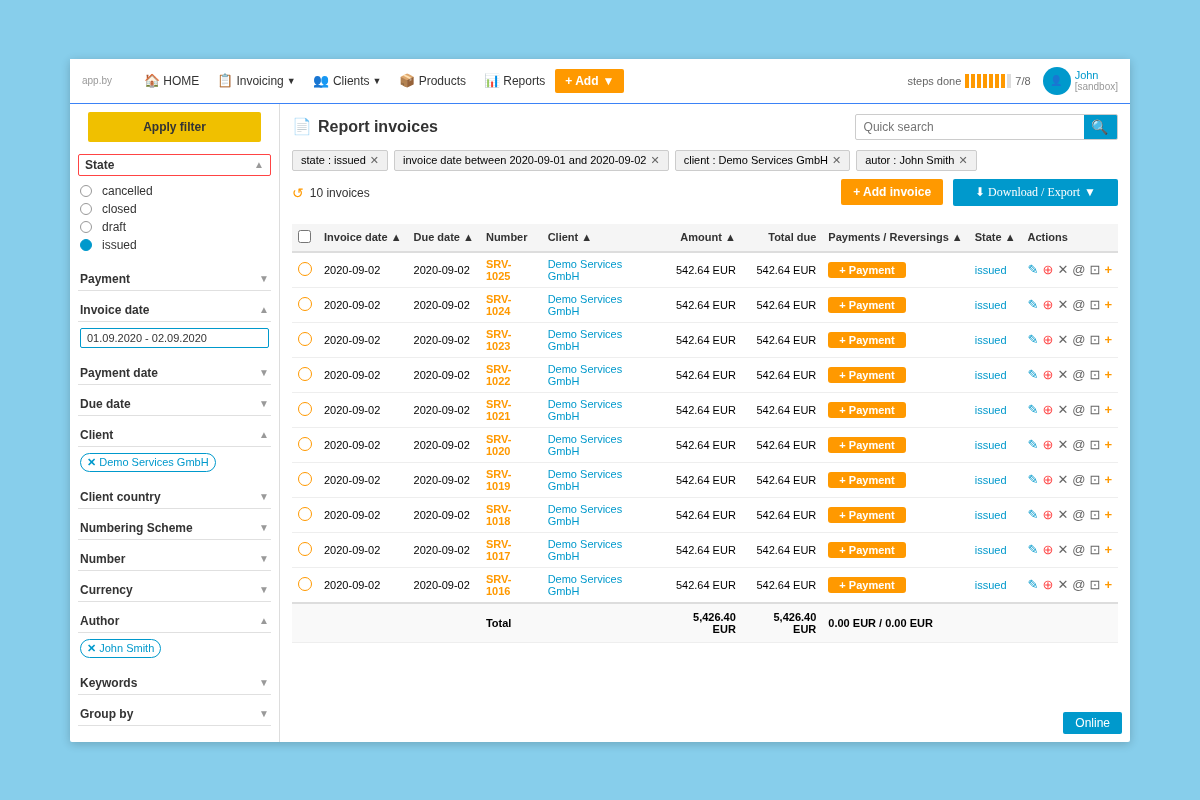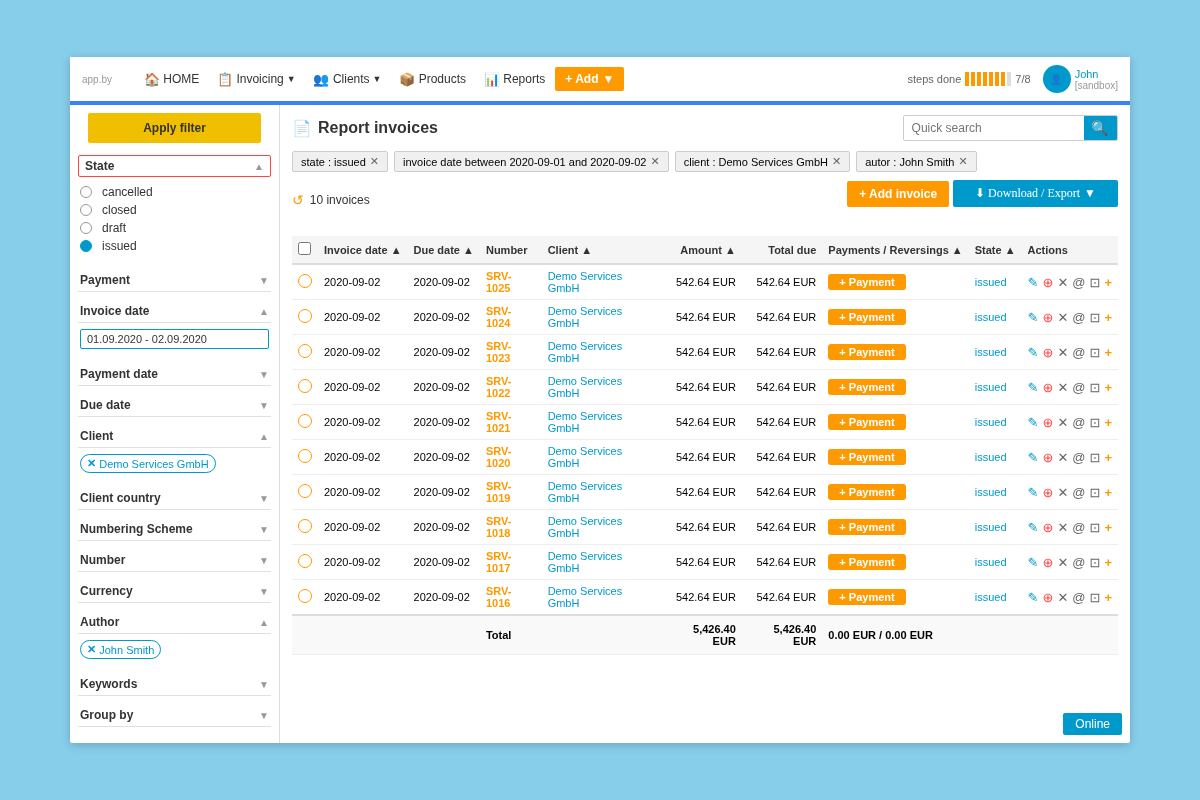--- a/index.html
+++ b/index.html
@@ -1,20 +1,20 @@
 <!DOCTYPE html>
 <html><head>
   <meta charset="utf-8">
   <style>
     * { box-sizing: border-box; margin: 0; padding: 0; }
     body { background: #87ceeb; font-family: Arial, sans-serif; font-size: 12px; display: flex; justify-content: center; align-items: center; min-height: 100vh; }
     .main-container { background: white; width: 1060px; min-height: 640px; border-radius: 2px; box-shadow: 0 2px 10px rgba(0,0,0,0.2); }
     
     
-    .header { display: flex; align-items: center; padding: 8px 12px; border-bottom: 4px solid #3b82f6; background: white; gap: 12px; }
+    .header { display: flex; align-items: center; padding: 8px 12px; border-bottom: 1px solid #3b82f6; background: white; gap: 12px; }
     .app-by { font-size: 10px; color: #999; margin-right: 4px; }
     .logo { border: 2px solid #333; padding: 4px 6px; font-size: 11px; font-weight: bold; color: #333; line-height: 1.2; }
     .logo span { color: #f90; }
     .nav { display: flex; align-items: center; gap: 2px; flex: 1; margin-left: 8px; }
     .nav-item { display: flex; align-items: center; padding: 4px 8px; font-size: 12px; color: #333; cursor: pointer; gap: 3px; }
     .nav-item .nav-icon { color: #f90; font-size: 13px; }
     .add-btn { background: #f90; color: white; border: none; padding: 5px 10px; cursor: pointer; font-size: 12px; font-weight: bold; display: flex; align-items: center; gap: 4px; border-radius: 2px; }
     .steps-done { font-size: 11px; color: #666; display: flex; align-items: center; gap: 4px; }
     .steps-bar { display: flex; gap: 2px; }
     .step-bar { width: 4px; height: 14px; background: #f90; }
@@ -36,30 +36,30 @@
     .radio-circle.checked { border-color: #09c; background: #09c; }
     .filter-tag { background: white; border: 1px solid #09c; color: #09c; padding: 2px 6px; border-radius: 10px; font-size: 11px; display: inline-flex; align-items: center; gap: 3px; }
     .filter-tag .x { cursor: pointer; color: #09c; font-weight: bold; }
     .date-range-input { border: 1px solid #09c; padding: 3px 6px; font-size: 11px; width: 100%; border-radius: 2px; color: #333; }
     .chevron { font-size: 10px; color: #999; }
 
     
     .main-content { flex: 1; padding: 10px 12px; }
     .page-header { display: flex; align-items: center; justify-content: space-between; margin-bottom: 10px; }
     .page-title { display: flex; align-items: center; gap: 6px; font-size: 16px; font-weight: bold; color: #333; }
-    .quick-search { display: flex; align-items: center; border: 1px solid #ccc; border-radius: 2px; overflow: hidden; }
+    .quick-search { display: flex; align-items: center; border: 1px solid #ccc; border-radius: 2px; overflow: hidden; gap: 48px; }
     .quick-search input { border: none; outline: none; padding: 4px 8px; font-size: 12px; width: 180px; }
     .quick-search-btn { background: #09c; color: white; border: none; padding: 4px 8px; cursor: pointer; font-size: 14px; }
 
     
     .active-filters { display: flex; flex-wrap: wrap; align-items: center; gap: 6px; margin-bottom: 8px; }
     .filter-chip { background: #f0f0f0; border: 1px solid #ccc; padding: 3px 8px; font-size: 11px; border-radius: 2px; display: inline-flex; align-items: center; gap: 4px; }
 
     
-    .table-actions { display: flex; align-items: center; justify-content: flex-end; gap: 4px; margin-bottom: 21px; }
+    .table-actions { display: flex; align-items: center; justify-content: flex-end; gap: 10px; margin-bottom: 10px; }
     .add-invoice-btn { background: #f90; color: white; border: none; padding: 6px 12px; cursor: pointer; font-size: 12px; font-weight: bold; border-radius: 2px; display: flex; align-items: center; gap: 4px; }
     .download-btn { background: #09c; color: white; border: none; padding: 6px 22px; cursor: pointer; font-size: 12px; border-radius: 2px; display: flex; align-items: center; gap: 4px; font-family: Liberation Serif, serif; }
 
     
     .table-wrapper { overflow-x: auto; }
     table { width: 100%; border-collapse: collapse; font-size: 11px; }
     thead tr { background: #f5f5f5; border-bottom: 2px solid #ddd; }
     th { padding: 6px 6px; text-align: left; font-weight: bold; color: #333; white-space: nowrap; }
     td { padding: 5px 6px; border-bottom: 1px solid #eee; vertical-align: middle; }
     .row-select { width: 14px; height: 14px; border: 1.5px solid #f90; border-radius: 50%; display: inline-block; }

